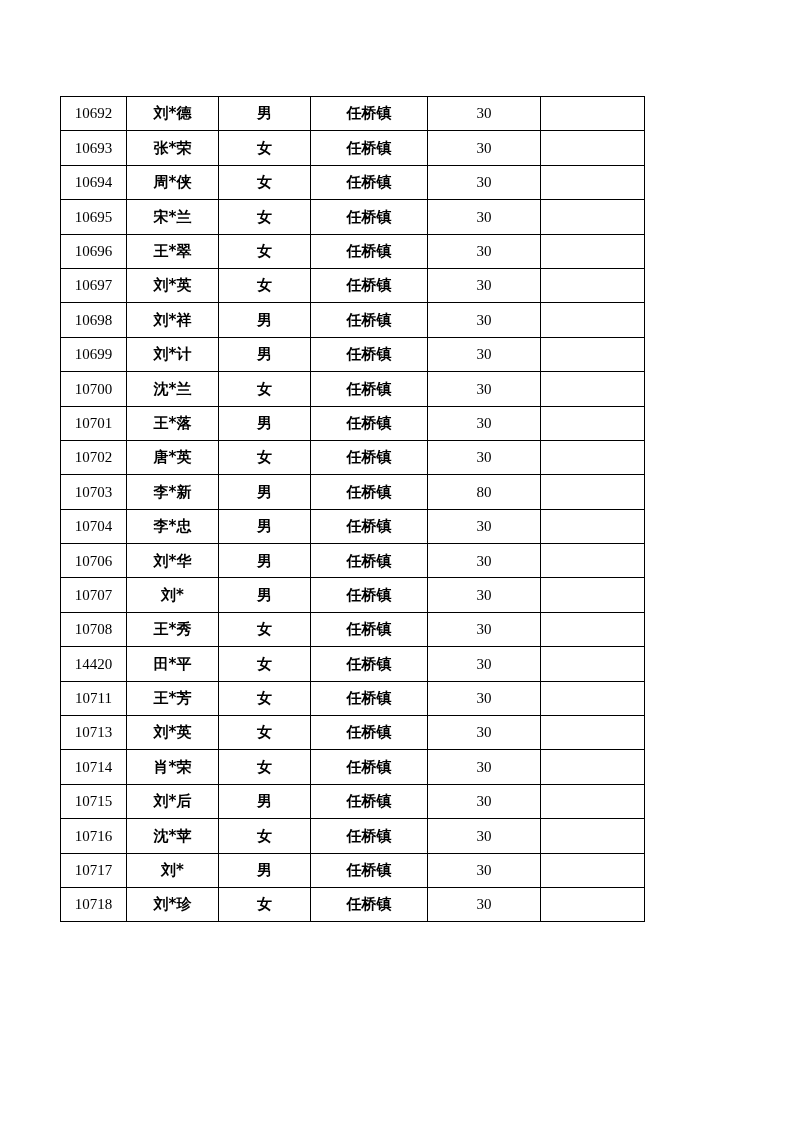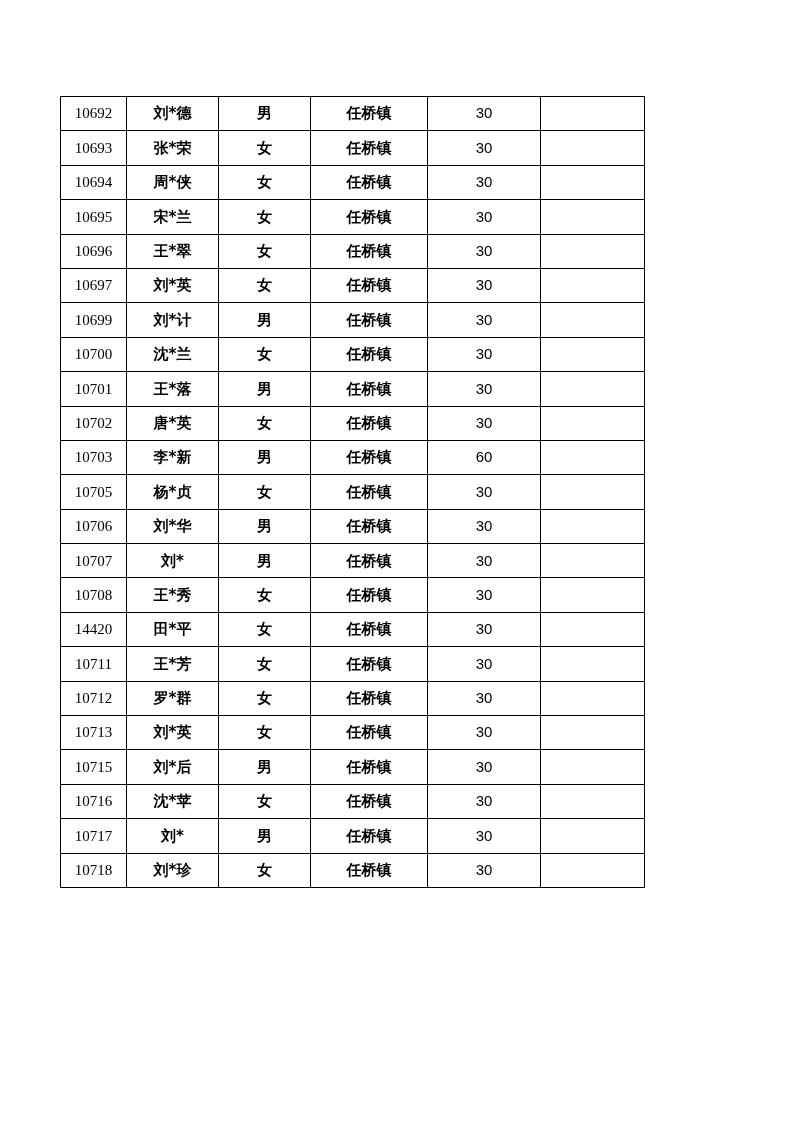--- a/index.html
+++ b/index.html
@@ -53,21 +53,21 @@
   td.id {
     font-family: "Liberation Serif", "DejaVu Serif", serif;
     font-size: 15px;
   }
   td.name, td.sex, td.town {
     font-family: "DejaVu Sans", "Liberation Sans", sans-serif;
     font-size: 15px;
     font-weight: bold;
   }
   td.amt {
-    font-family: Liberation Sans, sans-serif;
+    font-family: Liberation Serif, serif;
     font-size: 15px;
   }
   td.blank { }
 </style>
 </head>
 <body>
 
 <div class="page">
   <div class="table-wrap">
     <table class="roster">
@@ -122,20 +122,28 @@
           </tr>
           <tr>
             <td class="id">10697</td>
             <td class="name">刘*英</td>
             <td class="sex">女</td>
             <td class="town">任桥镇</td>
             <td class="amt">30</td>
             <td class="blank"></td>
           </tr>
           <tr>
+            <td class="id">10698</td>
+            <td class="name">刘*祥</td>
+            <td class="sex">男</td>
+            <td class="town">任桥镇</td>
+            <td class="amt">30</td>
+            <td class="blank"></td>
+          </tr>
+          <tr>
             <td class="id">10699</td>
             <td class="name">刘*计</td>
             <td class="sex">男</td>
             <td class="town">任桥镇</td>
             <td class="amt">30</td>
             <td class="blank"></td>
           </tr>
           <tr>
             <td class="id">10700</td>
             <td class="name">沈*兰</td>
@@ -158,27 +166,27 @@
             <td class="sex">女</td>
             <td class="town">任桥镇</td>
             <td class="amt">30</td>
             <td class="blank"></td>
           </tr>
           <tr>
             <td class="id">10703</td>
             <td class="name">李*新</td>
             <td class="sex">男</td>
             <td class="town">任桥镇</td>
-            <td class="amt">60</td>
-            <td class="blank"></td>
-          </tr>
-          <tr>
-            <td class="id">10705</td>
-            <td class="name">杨*贞</td>
-            <td class="sex">女</td>
+            <td class="amt">80</td>
+            <td class="blank"></td>
+          </tr>
+          <tr>
+            <td class="id">10704</td>
+            <td class="name">李*忠</td>
+            <td class="sex">男</td>
             <td class="town">任桥镇</td>
             <td class="amt">30</td>
             <td class="blank"></td>
           </tr>
           <tr>
             <td class="id">10706</td>
             <td class="name">刘*华</td>
             <td class="sex">男</td>
             <td class="town">任桥镇</td>
             <td class="amt">30</td>
@@ -210,30 +218,30 @@
           </tr>
           <tr>
             <td class="id">10711</td>
             <td class="name">王*芳</td>
             <td class="sex">女</td>
             <td class="town">任桥镇</td>
             <td class="amt">30</td>
             <td class="blank"></td>
           </tr>
           <tr>
-            <td class="id">10712</td>
-            <td class="name">罗*群</td>
-            <td class="sex">女</td>
-            <td class="town">任桥镇</td>
-            <td class="amt">30</td>
-            <td class="blank"></td>
-          </tr>
-          <tr>
             <td class="id">10713</td>
             <td class="name">刘*英</td>
+            <td class="sex">女</td>
+            <td class="town">任桥镇</td>
+            <td class="amt">30</td>
+            <td class="blank"></td>
+          </tr>
+          <tr>
+            <td class="id">10714</td>
+            <td class="name">肖*荣</td>
             <td class="sex">女</td>
             <td class="town">任桥镇</td>
             <td class="amt">30</td>
             <td class="blank"></td>
           </tr>
           <tr>
             <td class="id">10715</td>
             <td class="name">刘*后</td>
             <td class="sex">男</td>
             <td class="town">任桥镇</td>

